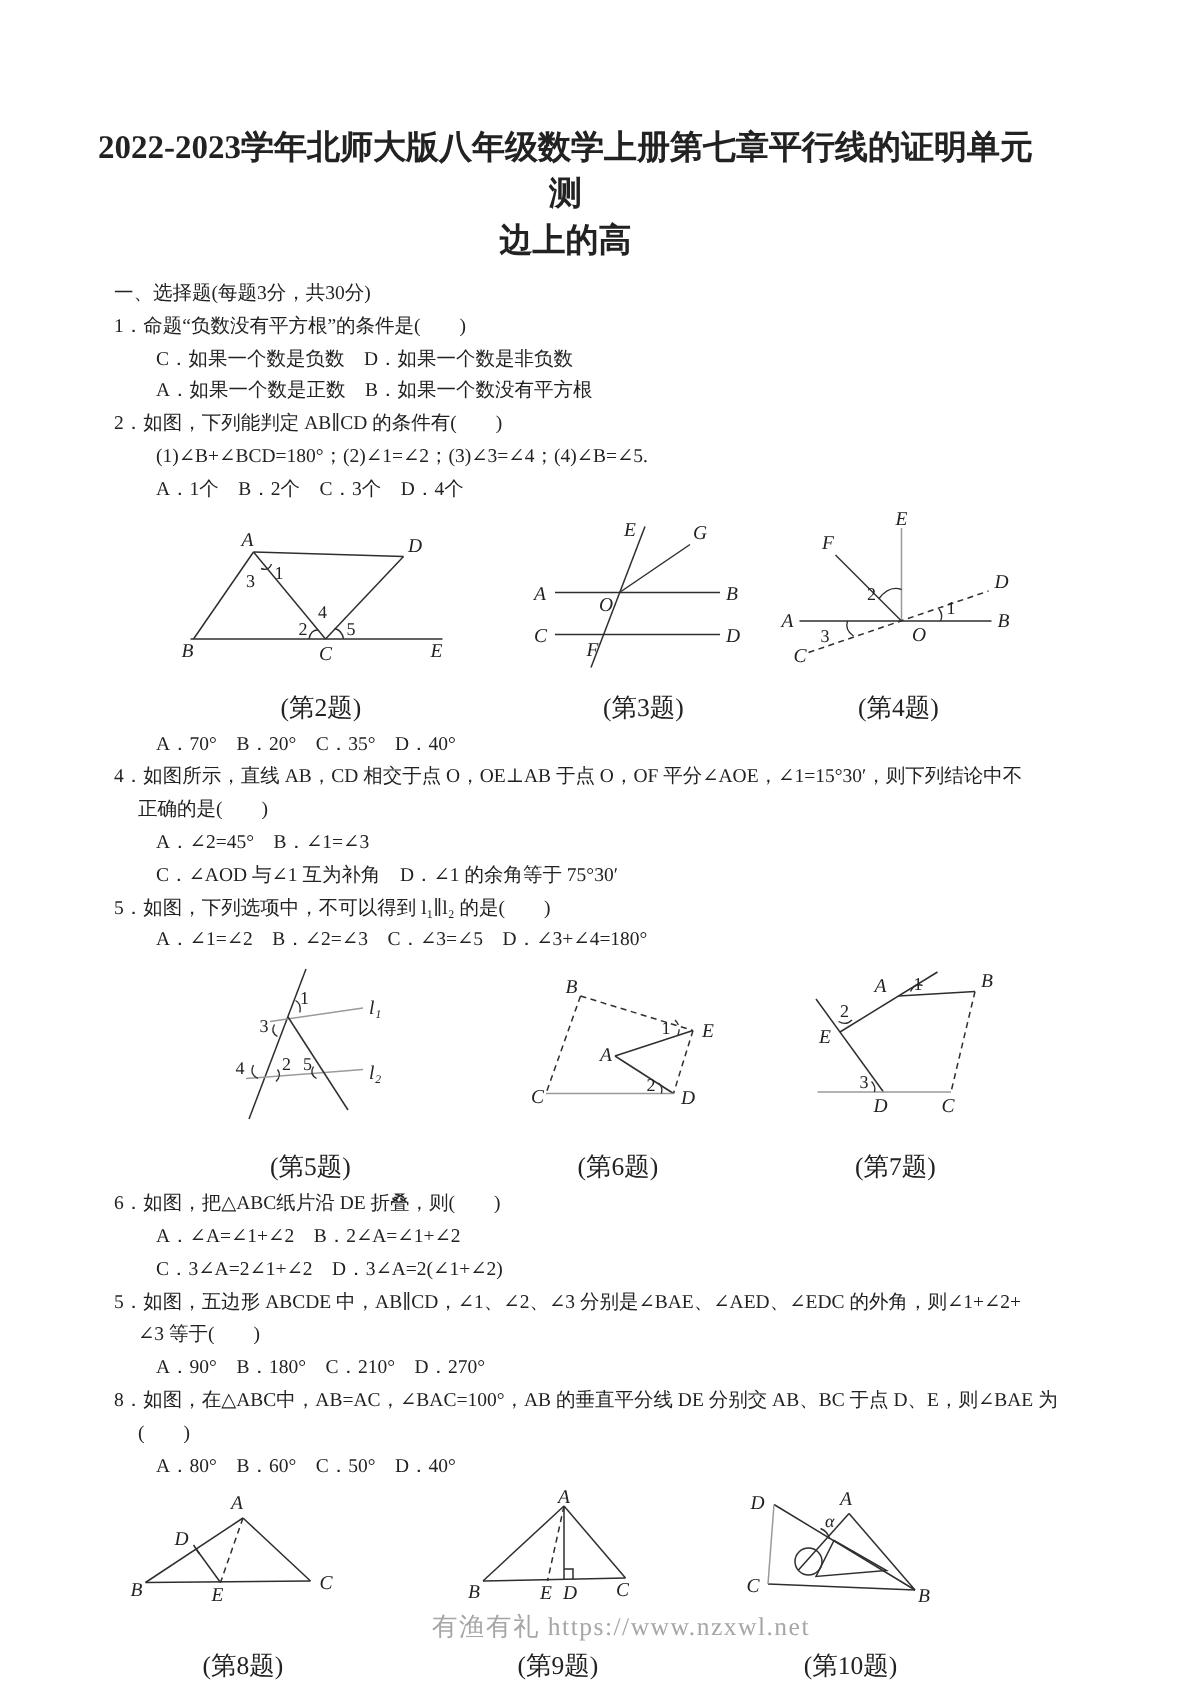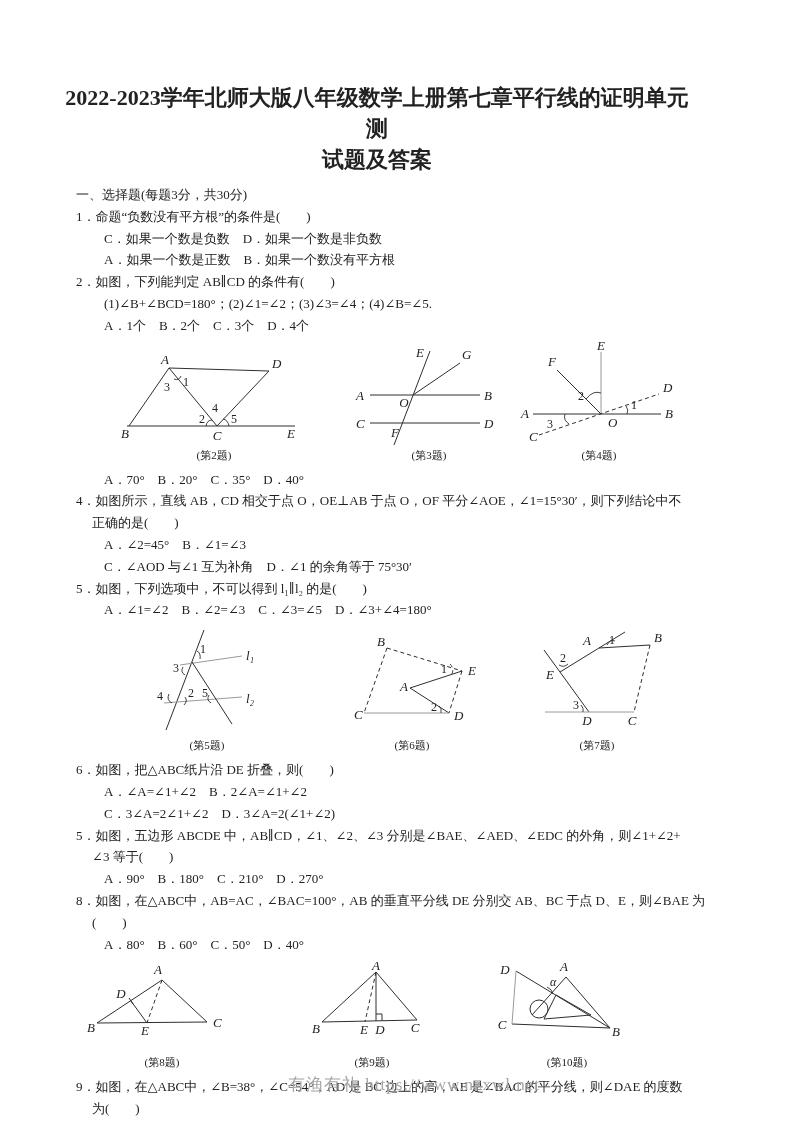--- a/index.html
+++ b/index.html
@@ -8,21 +8,21 @@
     font-family:"Liberation Serif","DejaVu Serif",serif; color:#222;
     overflow:hidden;
   }
   .content { padding:82px 58px 0 64px; }
   .title { text-align:center; font-size:22px; font-weight:bold; line-height:31px; margin-bottom:9px; }
   .line { font-size:13px; line-height:21.8px; white-space:nowrap;margin-left:12px; }
   .opt  { padding-left:28px; }
   .cont { padding-left:16px; }
   .figrow { display:flex; align-items:flex-end; margin:3px 0 5px 0; }
   .fig { text-align:center; }
-  .figcap { font-size:11px; line-height:17px; margin-top:1px; }
+  .figcap { font-size:17px; line-height:17px; margin-top:17px; }
   svg { overflow:visible; display:block; }
   svg line, svg path, svg circle { stroke:#2e2e2e; stroke-width:1; fill:none; }
   svg .dash { stroke-dasharray:4 3; }
   svg .lt { stroke:#9a9a9a; }
   svg .arc { stroke-width:0.9; }
   svg text { font-family:"Liberation Serif","DejaVu Serif",serif; font-size:13px; font-style:italic; fill:#222; stroke:none; }
   svg text.num { font-style:normal; font-size:12px; }
   .footer {
     position:absolute; left:0; bottom:26px; width:100%; text-align:center;
     font-family:Liberation Serif, serif;
@@ -30,21 +30,21 @@
   }
 </style>
 </head>
 <body>
 
 <div class="page">
   <div class="content">
 
     <div class="title">
       <div>2022-2023学年北师大版八年级数学上册第七章平行线的证明单元测</div>
-      <div>试题及答案</div>
+      <div>边上的高</div>
     </div>
 
     <div class="line">一、选择题(每题3分，共30分)</div>
 
     <div class="line">1．命题“负数没有平方根”的条件是(　　)</div>
     <div class="line opt">C．如果一个数是负数　D．如果一个数是非负数</div>
     <div class="line opt">A．如果一个数是正数　B．如果一个数没有平方根</div>
 
     <div class="line">2．如图，下列能判定 AB∥CD 的条件有(　　)</div>
     <div class="line opt">(1)∠B+∠BCD=180°；(2)∠1=∠2；(3)∠3=∠4；(4)∠B=∠5.</div>

